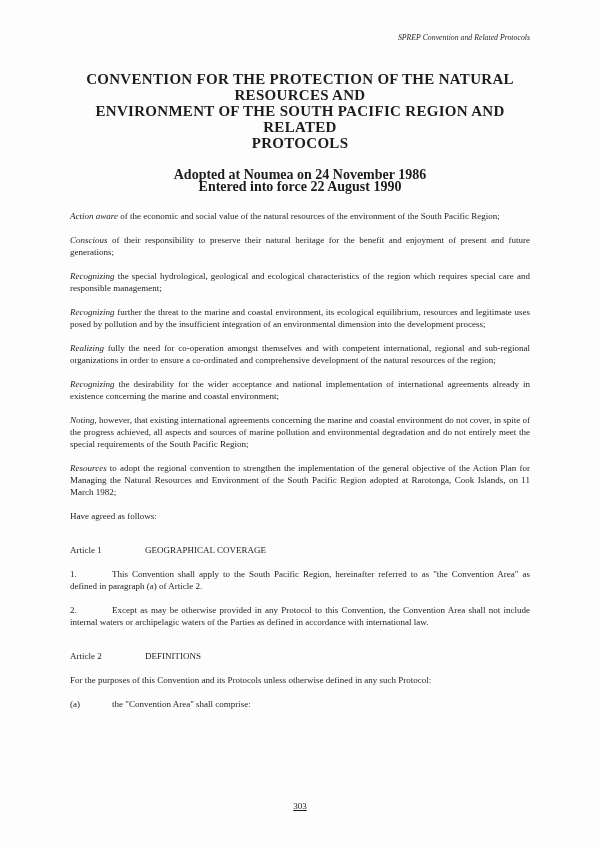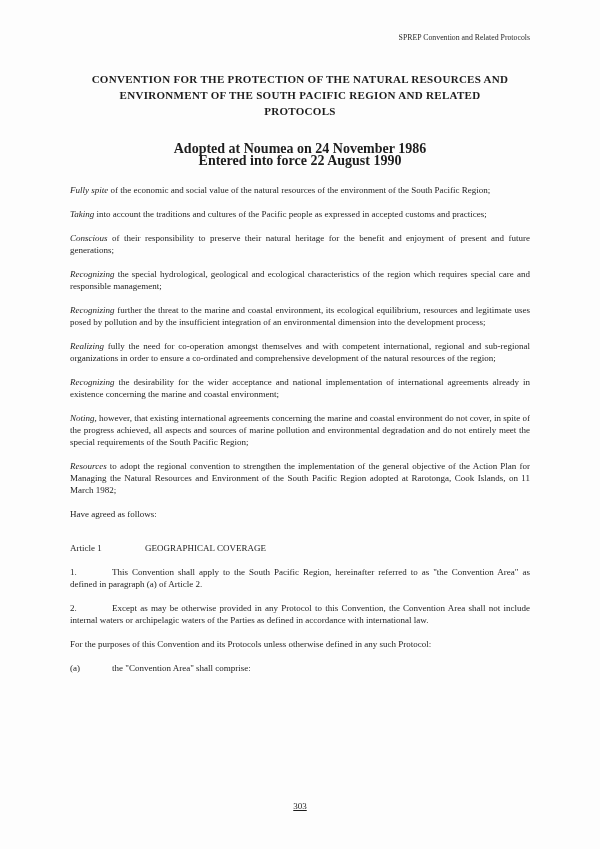--- a/index.html
+++ b/index.html
@@ -17,33 +17,34 @@
     overflow: hidden;
   }
   .content {
     position: absolute;
     left: 70px;
     top: 33px;
     width: 460px;
   }
   .running-header {
     text-align: right;
+    font-style: italic;
     font-size: 7.8px;
     line-height: 10px;
     margin: 0 0 28px 0;
     color: #2a2a2a;
   }
   .doc-title {
     text-align: center;
     font-weight: bold;
-    font-size: 11px;
+    font-size: 15px;
     line-height: 16px;
     letter-spacing: 0.3px;
     white-space: pre-line;
-    margin: 0 0 24px 0;
+    margin: 0 0 18px 0;
   }
   .doc-subtitle {
     text-align: center;
     font-weight: bold;
     font-size: 14px;
     line-height: 11.5px;
     margin: 0 0 18px 0;
   }
   p {
     font-size: 9px;
@@ -87,37 +88,39 @@
     <div class="doc-title">CONVENTION FOR THE PROTECTION OF THE NATURAL RESOURCES AND
 ENVIRONMENT OF THE SOUTH PACIFIC REGION AND RELATED
 PROTOCOLS</div>
 
     <div class="doc-subtitle">
       <div>Adopted at Noumea on 24 November 1986</div>
       <div>Entered into force 22 August 1990</div>
     </div>
 
 
-    <p class="clause"><span class="italic">Fully spite</span><span> of the economic and social value of the natural resources of the environment of the South Pacific Region;</span></p>
-    <p class="clause"><span class="italic">Taking</span><span> into account the traditions and cultures of the Pacific people as expressed in accepted customs and practices;</span></p>
+    <p class="clause"><span class="italic">Action aware</span><span> of the economic and social value of the natural resources of the environment of the South Pacific Region;</span></p>
     <p class="clause"><span class="italic">Conscious</span><span> of their responsibility to preserve their natural heritage for the benefit and enjoyment of present and future generations;</span></p>
     <p class="clause"><span class="italic">Recognizing</span><span> the special hydrological, geological and ecological characteristics of the region which requires special care and responsible management;</span></p>
     <p class="clause"><span class="italic">Recognizing</span><span> further the threat to the marine and coastal environment, its ecological equilibrium, resources and legitimate uses posed by pollution and by the insufficient integration of an environmental dimension into the development process;</span></p>
     <p class="clause"><span class="italic">Realizing</span><span> fully the need for co-operation amongst themselves and with competent international, regional and sub-regional organizations in order to ensure a co-ordinated and comprehensive development of the natural resources of the region;</span></p>
     <p class="clause"><span class="italic">Recognizing</span><span> the desirability for the wider acceptance and national implementation of international agreements already in existence concerning the marine and coastal environment;</span></p>
     <p class="clause"><span class="italic">Noting</span><span>, however, that existing international agreements concerning the marine and coastal environment do not cover, in spite of the progress achieved, all aspects and sources of marine pollution and environmental degradation and do not entirely meet the special requirements of the South Pacific Region;</span></p>
     <p class="clause"><span class="italic">Resources</span><span> to adopt the regional convention to strengthen the implementation of the general objective of the Action Plan for Managing the Natural Resources and Environment of the South Pacific Region adopted at Rarotonga, Cook Islands, on 11 March 1982;</span></p>
 
     <p>Have agreed as follows:</p>
 
     <div class="article-heading">
       <span class="art-label">Article 1</span><span>GEOGRAPHICAL COVERAGE</span>
     </div>
     <p><span class="pnum">1.</span><span>This Convention shall apply to the South Pacific Region, hereinafter referred to as "the Convention Area" as defined in paragraph (a) of Article 2.</span></p>
     <p><span class="pnum">2.</span><span>Except as may be otherwise provided in any Protocol to this Convention, the Convention Area shall not include internal waters or archipelagic waters of the Parties as defined in accordance with international law.</span></p>
 
+    <div class="article-heading">
+      <span class="art-label">Article 2</span><span>DEFINITIONS</span>
+    </div>
     <p>For the purposes of this Convention and its Protocols unless otherwise defined in any such Protocol:</p>
     <p><span class="pnum">(a)</span><span>the "Convention Area" shall comprise:</span></p>
 
   </div>
 
   <div class="page-number">303</div>
 </div>
 
 </body></html>

